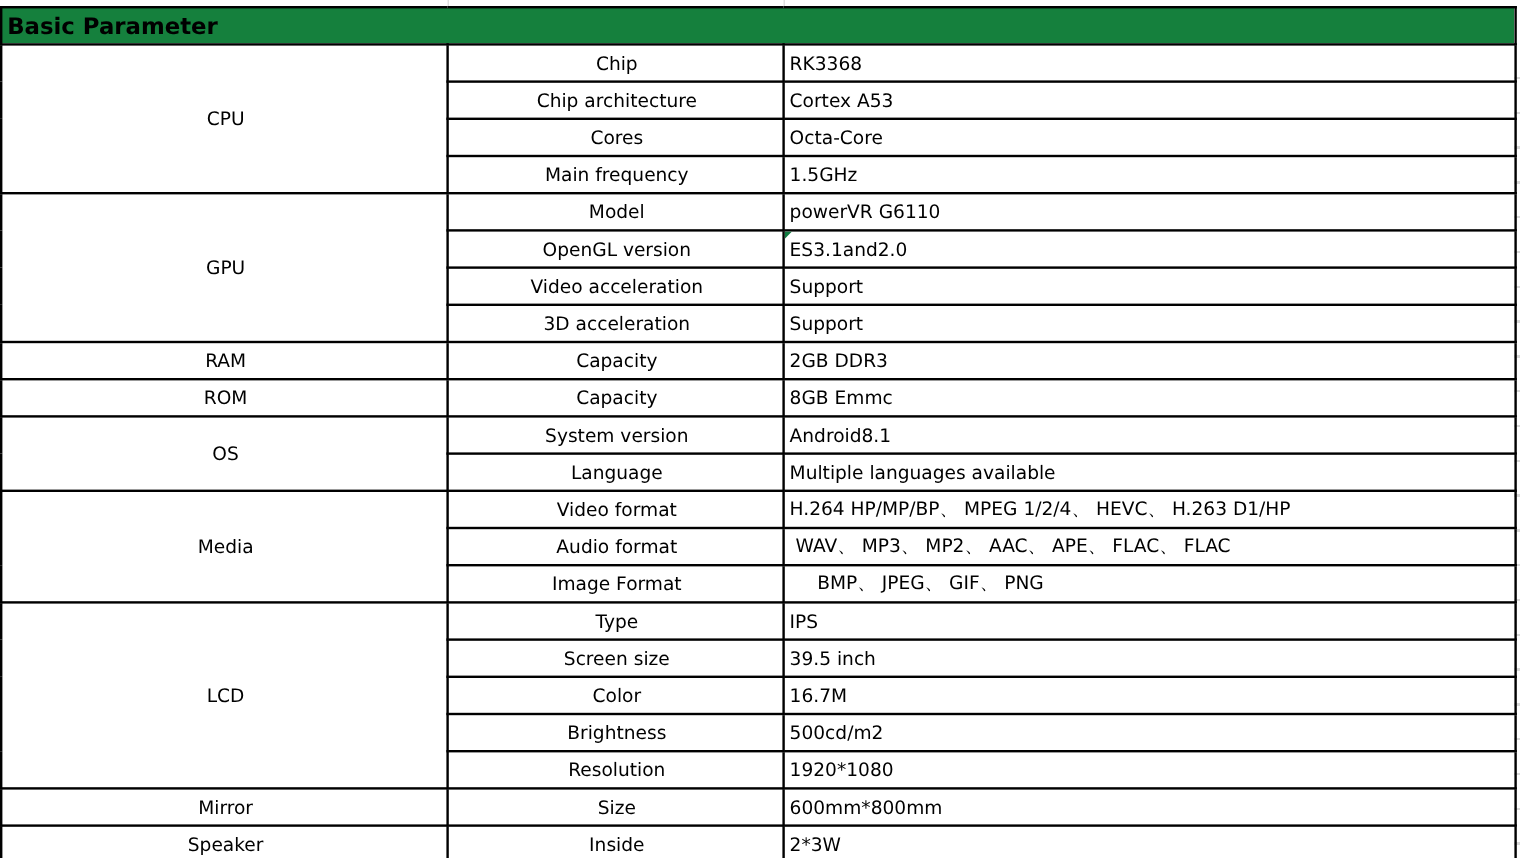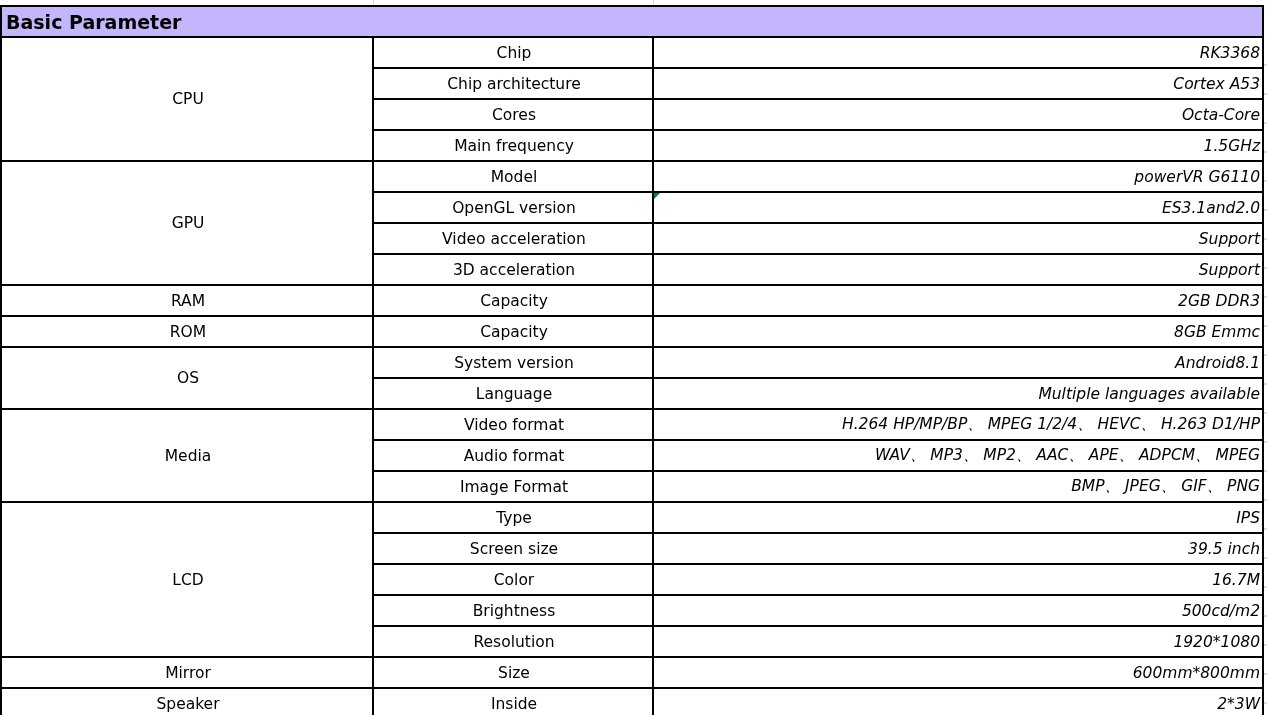--- a/index.html
+++ b/index.html
@@ -34,21 +34,21 @@
     vertical-align:middle;
   }
   td.hdr{
     height:31px;
     font-size:19px;
     font-weight:bold;
     padding-left:7px;
   }
   td.cat{text-align:center;padding:0;}
   td.prop{text-align:center;}
-  td.val{text-align:right;position:relative;padding-left:4px;font-style:italic;}
+  td.val{text-align:left;position:relative;padding-left:4px;}
   .tri{
     position:absolute;top:0;left:0;
     width:0;height:0;
     border-top:6px solid #107C41;
     border-right:6px solid transparent;
   }
 </style>
 </head>
 <body>
 
@@ -62,21 +62,21 @@
   <div class="right-stubs"></div>
 
   <table class="spec">
     <colgroup>
       <col style="width:372px">
         <col style="width:280px">
         <col style="width:610px">
     </colgroup>
     <tbody>
       <tr>
-        <td class="hdr" colspan="3" style="background:#c4b5fd">Basic Parameter</td>
+        <td class="hdr" colspan="3" style="background:#15803d">Basic Parameter</td>
       </tr>
 
       <tr>
         <td class="cat" rowspan="4">CPU</td>
         <td class="prop">Chip</td>
         <td class="val">RK3368</td>
       </tr>
       <tr>
         <td class="prop">Chip architecture</td>
         <td class="val">Cortex A53</td>
@@ -133,21 +133,21 @@
         <td class="val">Multiple languages available</td>
       </tr>
 
       <tr>
         <td class="cat" rowspan="3">Media</td>
         <td class="prop">Video format</td>
         <td class="val">H.264 HP/MP/BP、 MPEG 1/2/4、 HEVC、 H.263 D1/HP</td>
       </tr>
       <tr>
         <td class="prop">Audio format</td>
-        <td class="val" style="padding-left:9px">WAV、 MP3、 MP2、 AAC、 APE、 ADPCM、 MPEG</td>
+        <td class="val" style="padding-left:9px">WAV、 MP3、 MP2、 AAC、 APE、 FLAC、 FLAC</td>
       </tr>
       <tr>
         <td class="prop">Image Format</td>
         <td class="val" style="padding-left:27px">BMP、 JPEG、 GIF、 PNG</td>
       </tr>
 
       <tr>
         <td class="cat" rowspan="5">LCD</td>
         <td class="prop">Type</td>
         <td class="val">IPS</td>

